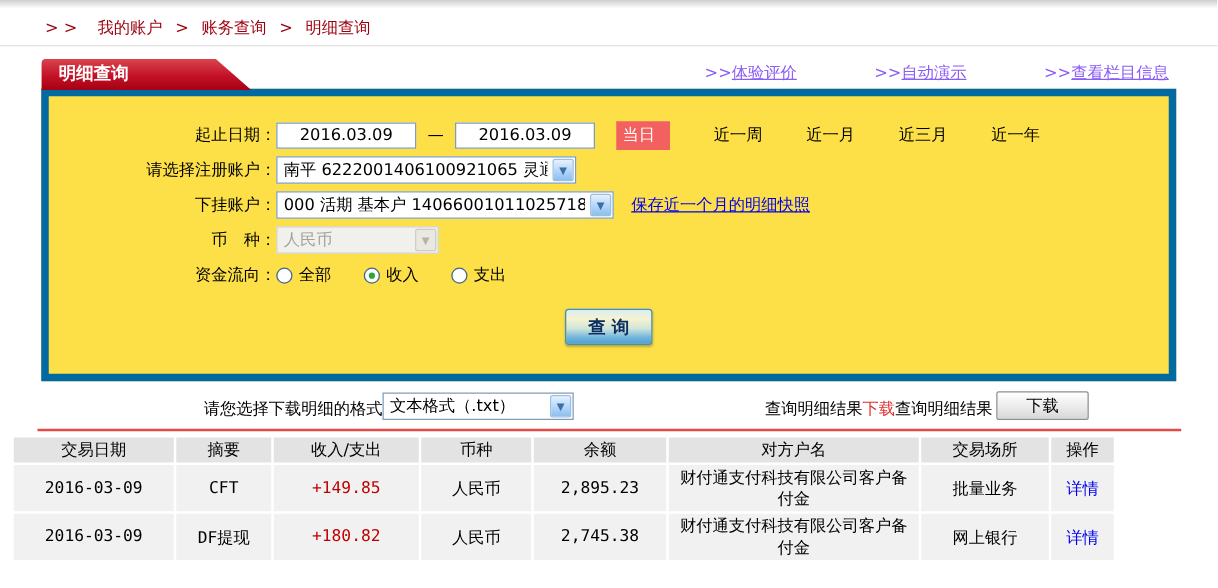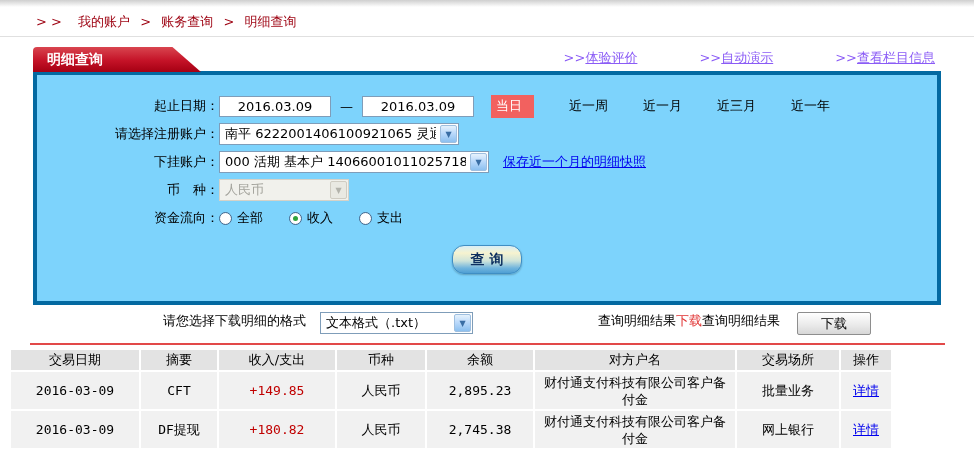--- a/index.html
+++ b/index.html
@@ -17,22 +17,22 @@
   .header-row { display:flex; align-items:flex-end; margin:9px 33px 0 33px; height:25px; }
   .tab { position:relative; z-index:2; width:168px; height:25px; line-height:24px;
          background:linear-gradient(180deg,#d9454f 0%,#c41227 55%,#a50013 100%);
          color:#fff; font-weight:bold; font-size:14px; padding-left:14px;
          clip-path:polygon(0 0, 83% 0, 100% 100%, 0 100%); border-radius:4px 0 0 0; margin-bottom:-1px; }
   .top-links { margin-left:auto; display:flex; gap:62px; padding-bottom:4px; padding-right:6px; }
   .top-link { color:#8b5cf6; font-size:13px; cursor:pointer; white-space:nowrap; }
   .top-link .lk { text-decoration:underline; }
 
   
-  .panel { margin:0 33px; width:908px; height:234px; background:#7dd3fc;
-           border:4px solid #0369a1; padding-top:17px; }
+  .panel { margin:0 33px; width:908px; height:234px; background:#fde047;
+           border:6px solid #0369a1; padding-top:17px; }
   .form-row { display:flex; align-items:center; height:28px; }
   .form-label { display:inline-block; width:182px; text-align:right; white-space:pre; }
 
   .txt-input { width:112px; height:21px; border:1px solid #7f9db9; background:#fff;
                text-align:center; font-size:13px; font-family:"DejaVu Sans",sans-serif; color:#000; }
   .dash { margin:0 9px; }
 
   .fake-select { display:inline-flex; align-items:center; height:22px; border:1px solid #7f9db9;
                  background:#fff; padding-left:5px; position:relative; cursor:pointer; overflow:hidden; }
   .fake-select .sel-text { flex:1; white-space:nowrap; overflow:hidden; font-size:13px; }
@@ -52,45 +52,45 @@
   .snap-link { margin-left:14px; color:#0000ee; text-decoration:underline; cursor:pointer; }
 
   .radio-group { display:flex; align-items:center; }
   .radio-opt { display:flex; align-items:center; margin-right:26px; cursor:pointer; }
   .radio-circ { width:13px; height:13px; border:1px solid #46688c; border-radius:50%;
                 background:radial-gradient(#ffffff 55%, #dfe7ef); margin-right:5px; position:relative; flex:none; }
   .radio-circ.checked::after { content:""; position:absolute; left:3px; top:3px; width:5px; height:5px;
                                border-radius:50%; background:#2fa33c; }
 
   .btn-row { display:flex; justify-content:center; margin-top:13px; }
-  .query-btn { width:70px; height:29px; border:1px solid #3f8ec4; border-radius:12px;
+  .query-btn { width:70px; height:29px; border:1px solid #3f8ec4; border-radius:3px;
                background:linear-gradient(180deg,#d8eef6 0%,#f7f3cf 26%,#cfe4da 55%,#6fb4dd 82%,#4f9fd4 100%);
                color:#0d2f5f; font-weight:bold; font-size:14px; cursor:pointer;
                font-family:"DejaVu Sans",sans-serif; box-shadow:0 1px 2px rgba(0,0,0,.25); }
 
   
-  .download-row { display:flex; align-items:flex-start; margin:7px 33px 0 33px; width:908px; height:24px;gap:14px; }
+  .download-row { display:flex; align-items:flex-end; margin:7px 33px 0 33px; width:908px; height:24px; }
   .dl-label { margin-left:130px; }
   .dl-select { width:153px; }
   .dl-hint { margin-left:auto; white-space:nowrap; }
   .dl-hint .hl { color:#e03030; }
   .dl-btn { width:74px; height:23px; margin-left:3px; margin-right:70px;
             border:1px solid #8e8e8e; border-radius:2px;
             background:linear-gradient(#ffffff,#e9e9e9 60%,#d7d7d7); font-size:13px; cursor:pointer;
             font-family:"DejaVu Sans",sans-serif; }
 
   .red-line { margin:7px 0 3px 30px; width:915px; height:2px; background:#e24949; }
 
   
   table.detail { margin-left:9px; border-collapse:separate; border-spacing:2px; table-layout:fixed; width:870px; }
   table.detail th { background:#e3e3e3; height:20px; font-weight:normal; font-size:13px; padding:1px 2px; }
   table.detail td { background:#f1f1f1; height:37px; text-align:center; font-size:13px; padding:1px 4px; }
   td.mono, .mono { font-family:"DejaVu Sans Mono","Liberation Mono",monospace; font-size:13px; }
   td.amount { color:#c00000; }
-  td .detail-link { color:#0000ee; text-decoration:underline; cursor:pointer; }
+  td .detail-link { color:#0000ee; cursor:pointer; }
   td.wrap { line-height:17px; }
 </style>
 </head>
 <body>
 
 <div class="top-grad"></div>
 
 <div class="breadcrumb">
   <span>&gt; &gt;</span>
   <span class="sep"></span>

